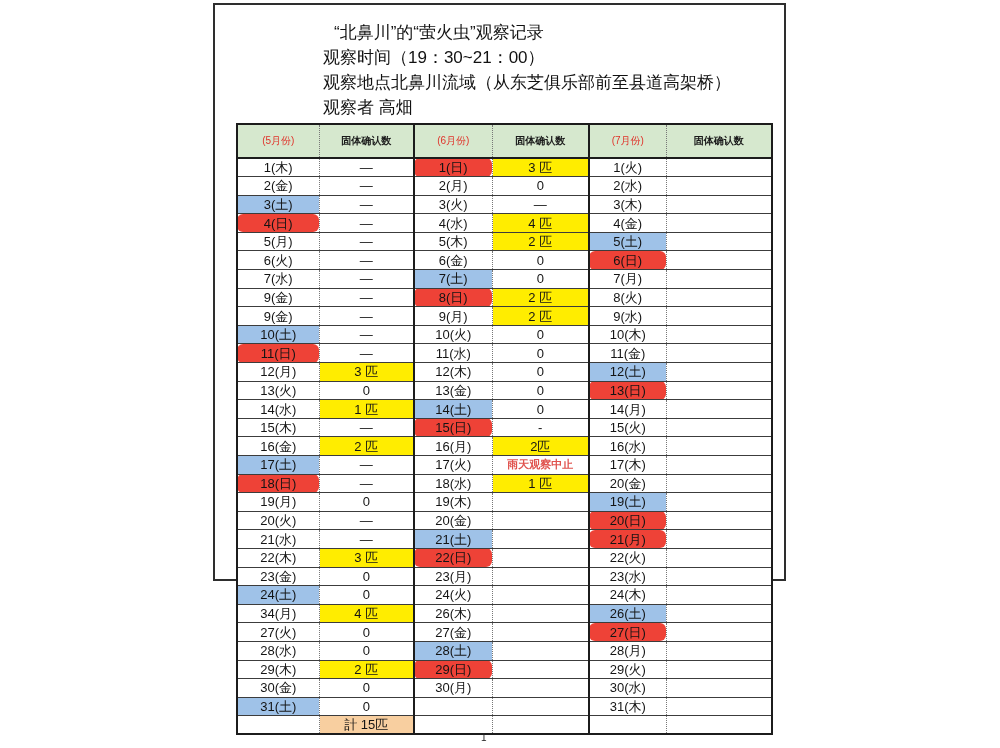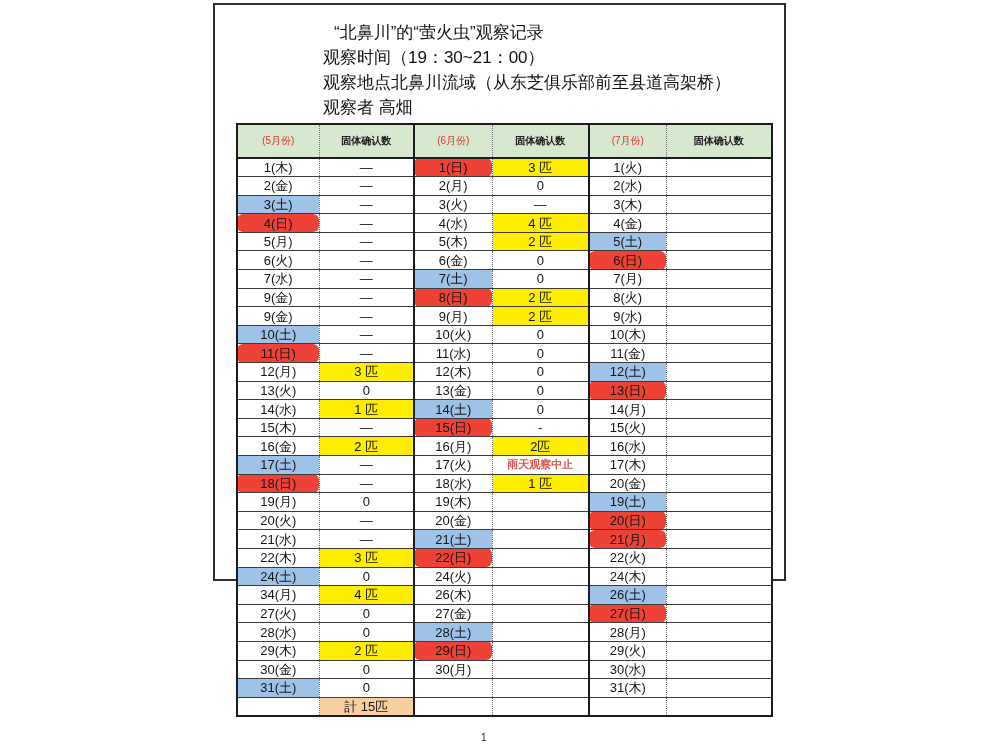--- a/index.html
+++ b/index.html
@@ -232,20 +232,28 @@
         </tr>
         <tr>
           <td class="">22(木)</td>
           <td class="dl yel">3 匹</td>
           <td class="gl sun">22(日)</td>
           <td class="dl"></td>
           <td class="gl">22(火)</td>
           <td class="dl"></td>
         </tr>
         <tr>
+          <td class="">23(金)</td>
+          <td class="dl">0</td>
+          <td class="gl">23(月)</td>
+          <td class="dl"></td>
+          <td class="gl">23(水)</td>
+          <td class="dl"></td>
+        </tr>
+        <tr>
           <td class=" sat">24(土)</td>
           <td class="dl">0</td>
           <td class="gl">24(火)</td>
           <td class="dl"></td>
           <td class="gl">24(木)</td>
           <td class="dl"></td>
         </tr>
         <tr>
           <td class="">34(月)</td>
           <td class="dl yel">4 匹</td>

